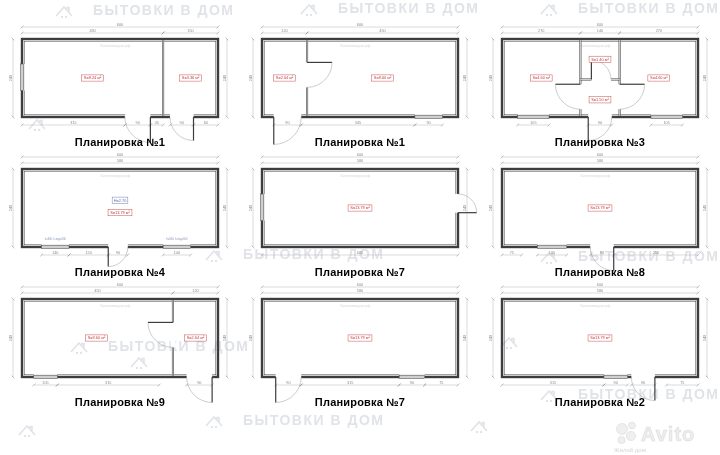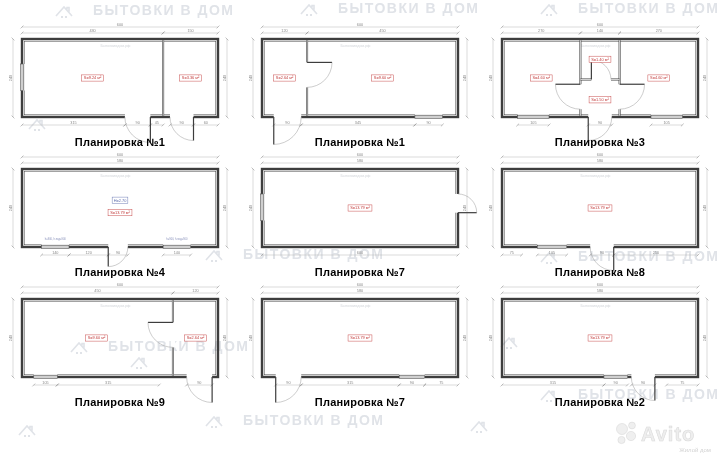--- a/index.html
+++ b/index.html
@@ -9,21 +9,21 @@
         grid-template-columns:240px 240px 240px;grid-template-rows:150px 130px 130px;z-index:2;}
   .cell{position:relative;display:flex;flex-direction:column;align-items:center;justify-content:flex-end;
         padding-bottom:2px;}
   .cell svg{width:240px;height:114px;overflow:visible;display:block;}
   .plan-title{font-size:11px;font-weight:bold;color:#000;letter-spacing:.2px;margin-top:1px;
               white-space:nowrap;}
   #watermarks{position:absolute;inset:0;z-index:1;pointer-events:none;}
   .wm{position:absolute;display:flex;align-items:flex-end;gap:20px;color:#e0e3e8;
       font-weight:bold;font-size:14px;letter-spacing:1.5px;white-space:nowrap;}
   .wm svg{display:block;}
-  .avito{position:absolute;right:6px;bottom:2px;z-index:3;text-align:right;margin-top:8px;}
+  .avito{position:absolute;right:6px;bottom:2px;z-index:3;margin-top:8px;}
   .av{fill:#efefef;stroke:#d9d9d9;stroke-width:.6;}
   .avt{font-size:20px;font-weight:bold;fill:#eeeeee;stroke:#d9d9d9;stroke-width:.55;letter-spacing:1px;
        font-family:"Liberation Sans",sans-serif;}
   .avito-sub{font-size:6px;color:#d2d2d2;margin-top:-4px;padding-right:3px;}
 </style>
 </head>
 <body>
 
 <div class="canvas">
 

